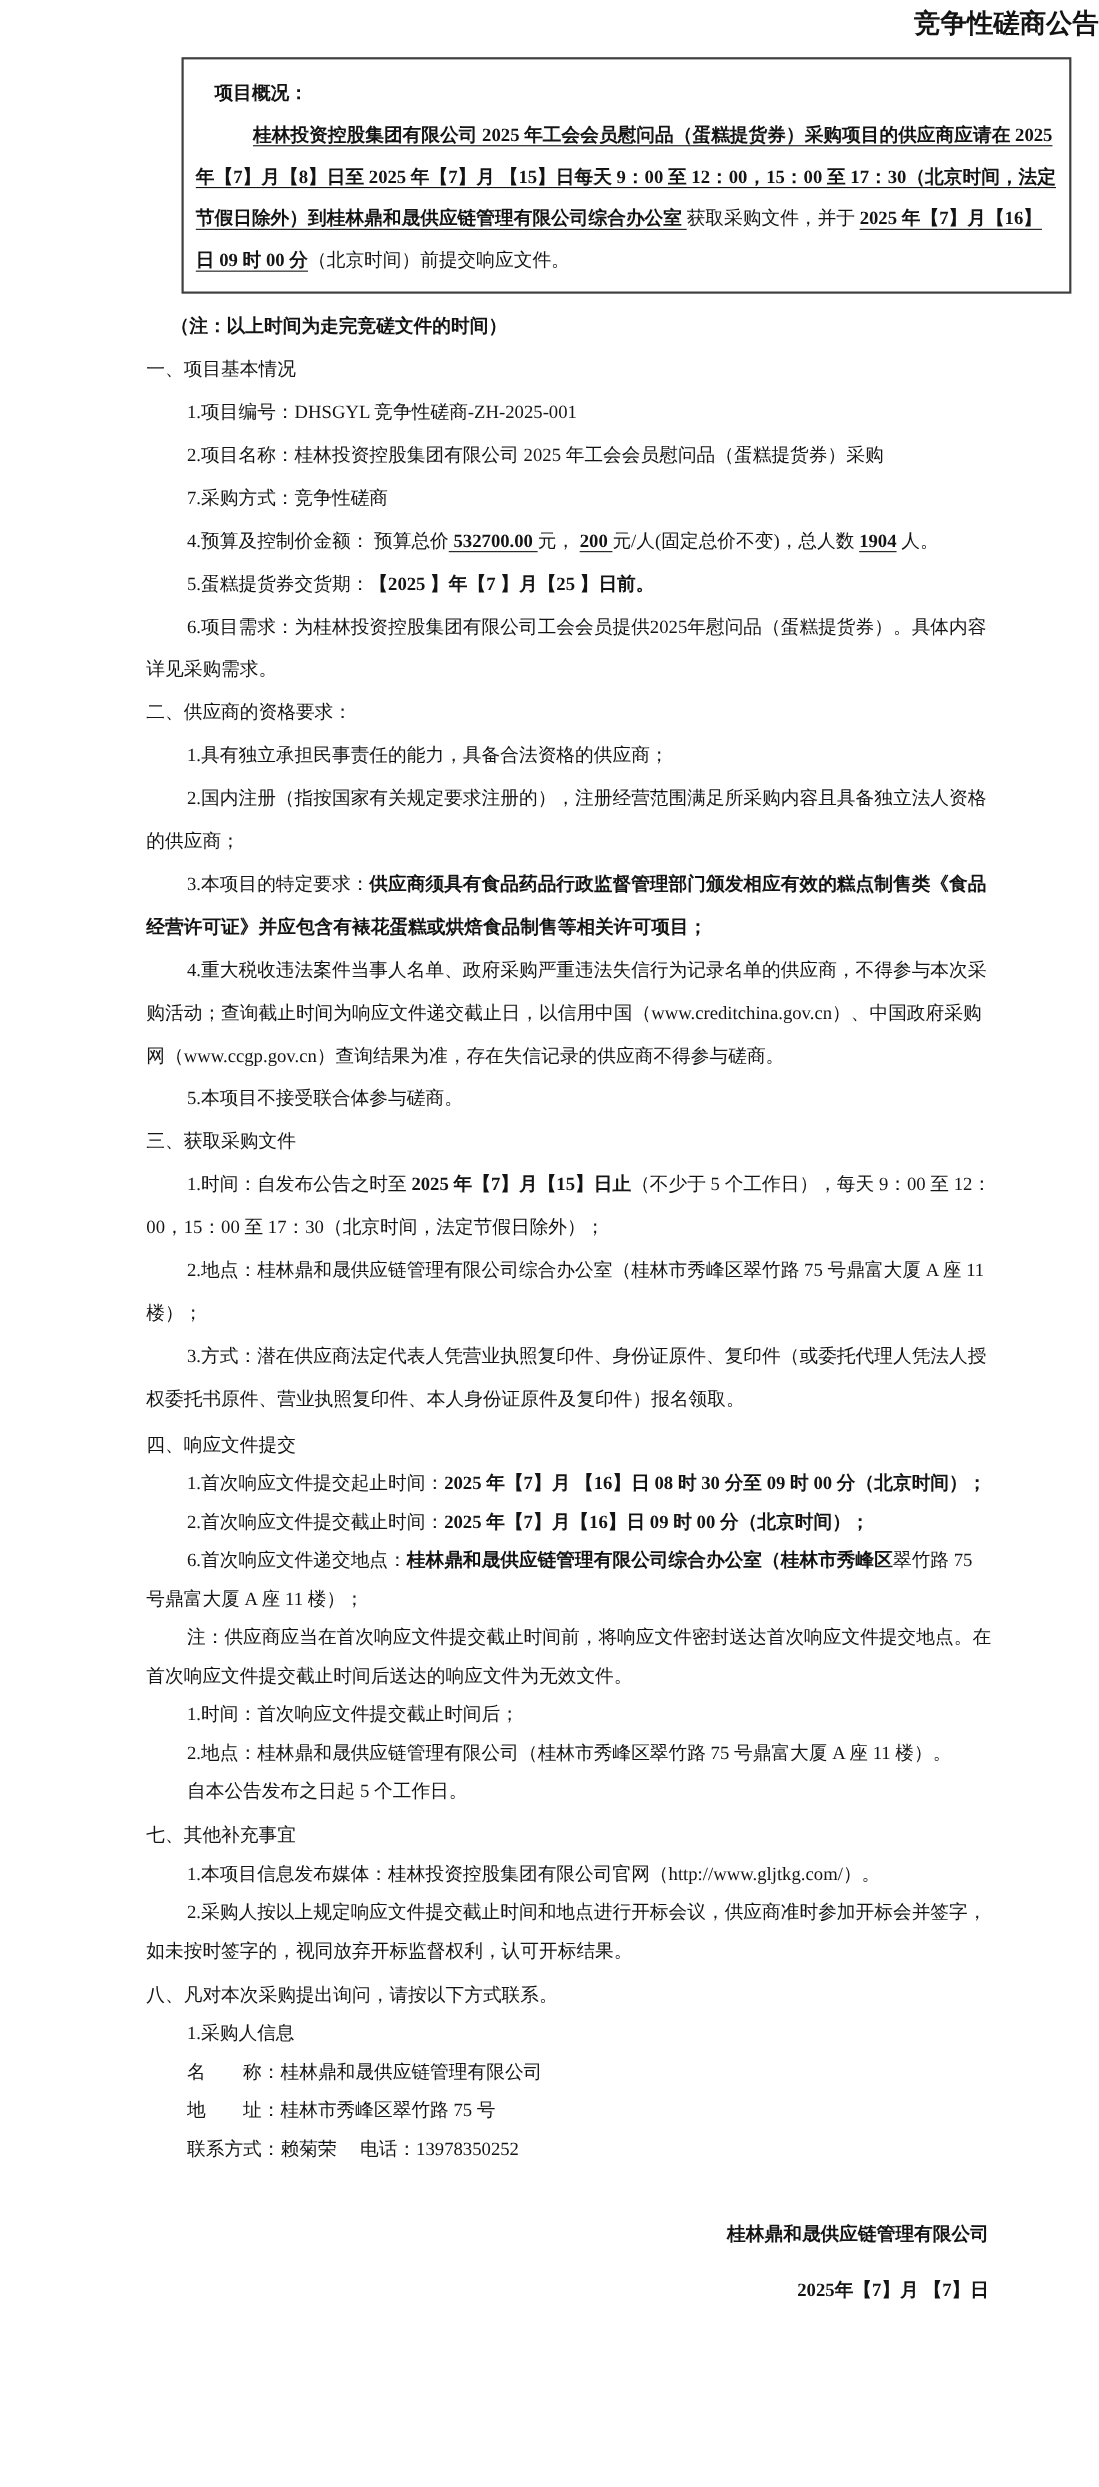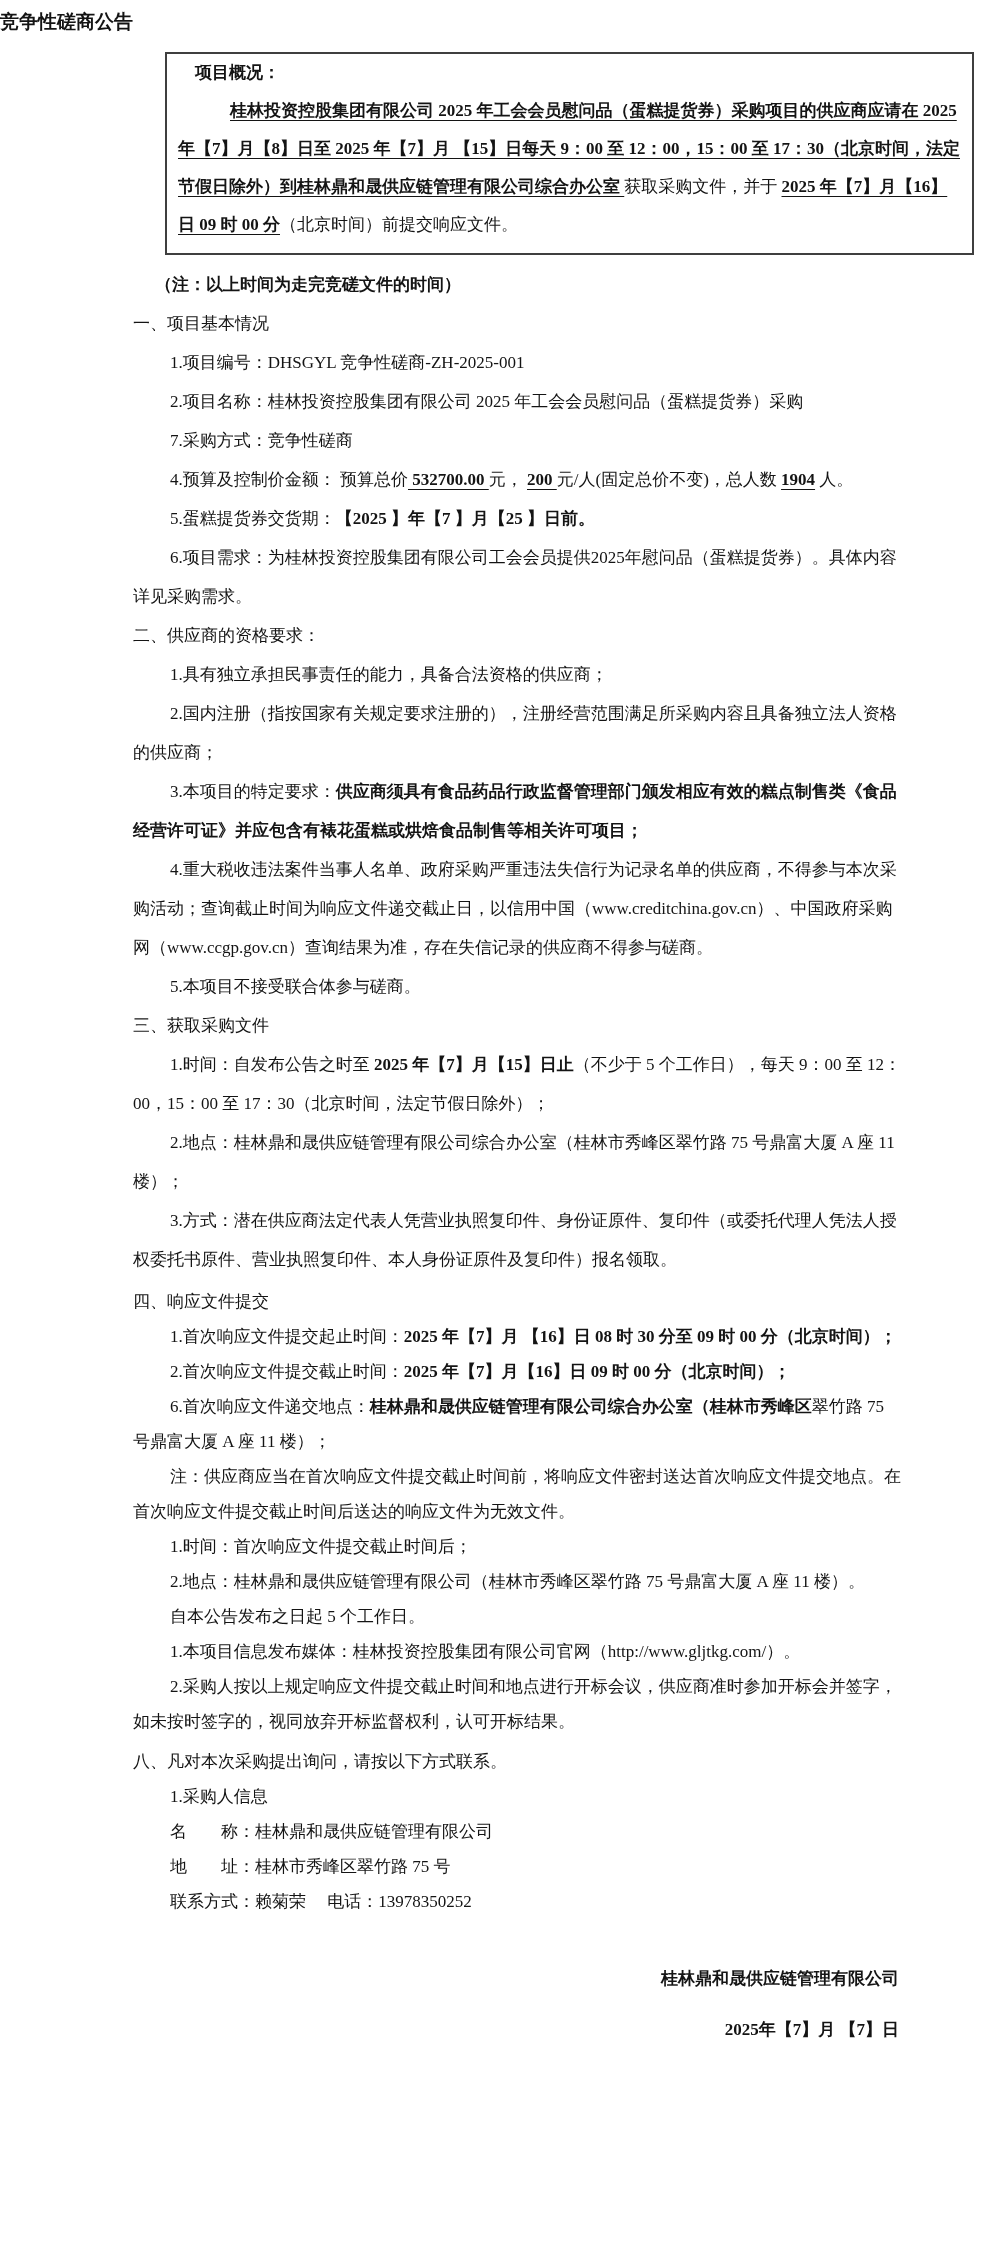--- a/index.html
+++ b/index.html
@@ -9,31 +9,31 @@
     font-family:"Liberation Serif","DejaVu Serif",serif;
     font-size:17px;
   }
   .page{
     box-sizing:border-box;
     width:999px;height:2261px;
     padding:6px 94px 0 133px;
   }
   .doc-title{
     margin:0 -94px 14px -133px;
-    text-align:left;
-    font-size:19px;
+    text-align:right;
+    font-size:24px;
     font-weight:bold;
     line-height:32px;
   }
   .overview-box{
     box-sizing:border-box;
     margin-left:32px;
     margin-right:-69px;
     border:2px solid #3f3f3f;
-    padding:0 10px 9px 11px;
+    padding:12px 10px 9px 11px;
     line-height:38px;
   }
   .overview-label{
     margin:0;
     text-indent:17px;
     font-weight:bold;
   }
   .overview-para{
     margin:0;
     text-indent:52px;
@@ -112,20 +112,21 @@
         <p class="para"><span>注：供应商应当在首次响应文件提交截止时间前，将响应文件密封送达首次响应文件提交地点。在首次响应文件提交截止时间后送达的响应文件为无效文件。</span></p>
       </div>
       <div class="section tight">
         <p class="para"><span>1.时间：首次响应文件提交截止时间后；</span></p>
         <p class="para"><span>2.地点：桂林鼎和晟供应链管理有限公司（桂林市秀峰区翠竹路 75 号鼎富大厦 A 座 11 楼）。</span></p>
       </div>
       <div class="section tight">
         <p class="para"><span>自本公告发布之日起 5 个工作日。</span></p>
       </div>
       <div class="section tight">
+        <div class="sec-heading">七、其他补充事宜</div>
         <p class="para"><span>1.本项目信息发布媒体：桂林投资控股集团有限公司官网（http://www.gljtkg.com/）。</span></p>
         <p class="para"><span>2.采购人按以上规定响应文件提交截止时间和地点进行开标会议，供应商准时参加开标会并签字，如未按时签字的，视同放弃开标监督权利，认可开标结果。</span></p>
       </div>
       <div class="section tight">
         <div class="sec-heading">八、凡对本次采购提出询问，请按以下方式联系。</div>
         <p class="para"><span>1.采购人信息</span></p>
         <p class="para"><span>名　　称：桂林鼎和晟供应链管理有限公司</span></p>
         <p class="para"><span>地　　址：桂林市秀峰区翠竹路 75 号</span></p>
         <p class="para"><span>联系方式：赖菊荣　 电话：13978350252</span></p>
       </div>

